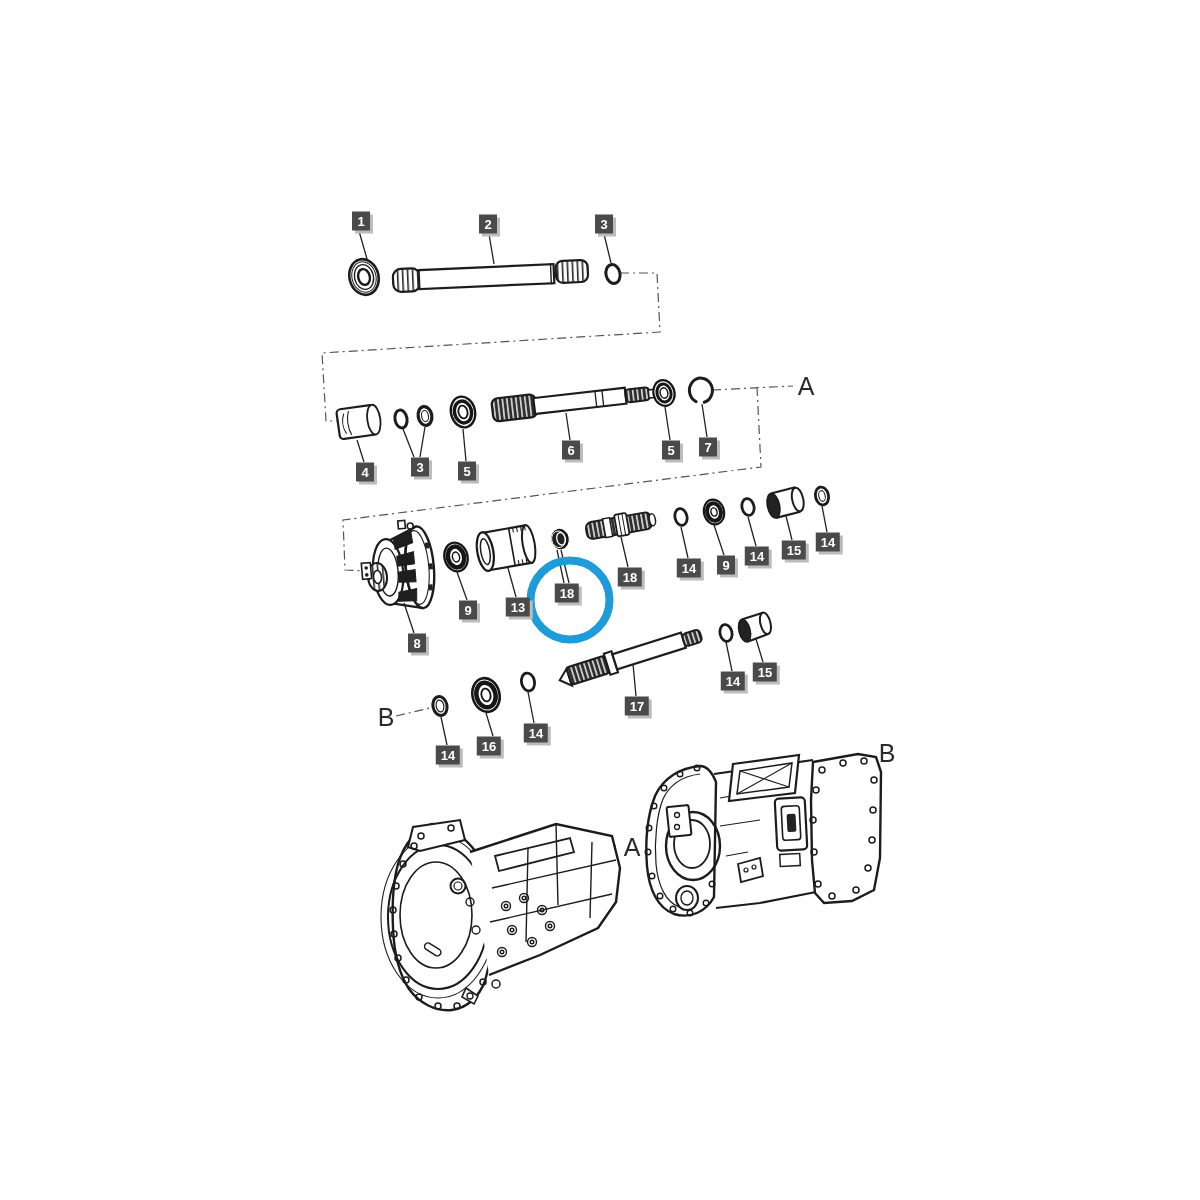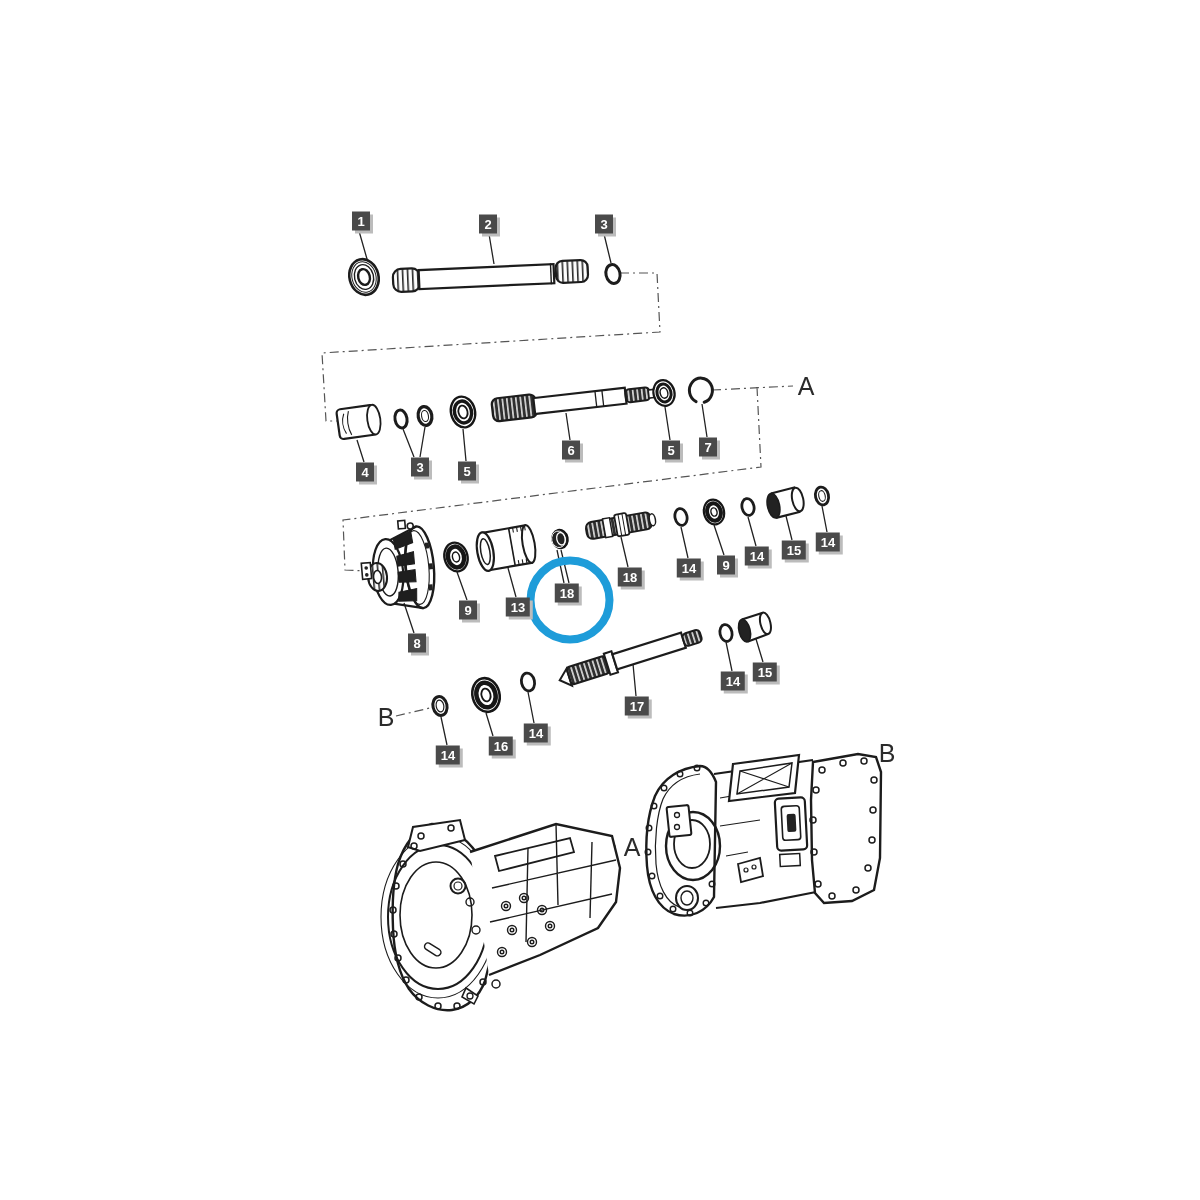--- a/index.html
+++ b/index.html
@@ -326,21 +326,21 @@
   <div class="plabel" style="left:468px;top:610px">9</div>
   <div class="plabel" style="left:518px;top:607px">13</div>
   <div class="plabel" style="left:567px;top:593px">18</div>
   <div class="plabel" style="left:630px;top:577px">18</div>
   <div class="plabel" style="left:689px;top:568px">14</div>
   <div class="plabel" style="left:726px;top:565px">9</div>
   <div class="plabel" style="left:757px;top:556px">14</div>
   <div class="plabel" style="left:794px;top:550px">15</div>
   <div class="plabel" style="left:828px;top:542px">14</div>
   <div class="plabel" style="left:448px;top:755px">14</div>
-  <div class="plabel" style="left:501px;top:746px">16</div>
+  <div class="plabel" style="left:489px;top:746px">16</div>
   <div class="plabel" style="left:536px;top:733px">14</div>
   <div class="plabel" style="left:637px;top:706px">17</div>
   <div class="plabel" style="left:733px;top:681px">14</div>
   <div class="plabel" style="left:765px;top:672px">15</div>
 
   <div class="letter" style="left:806px;top:386px">A</div>
   <div class="letter" style="left:386px;top:717px">B</div>
   <div class="letter" style="left:632px;top:847px">A</div>
   <div class="letter" style="left:887px;top:753px">B</div>
 

